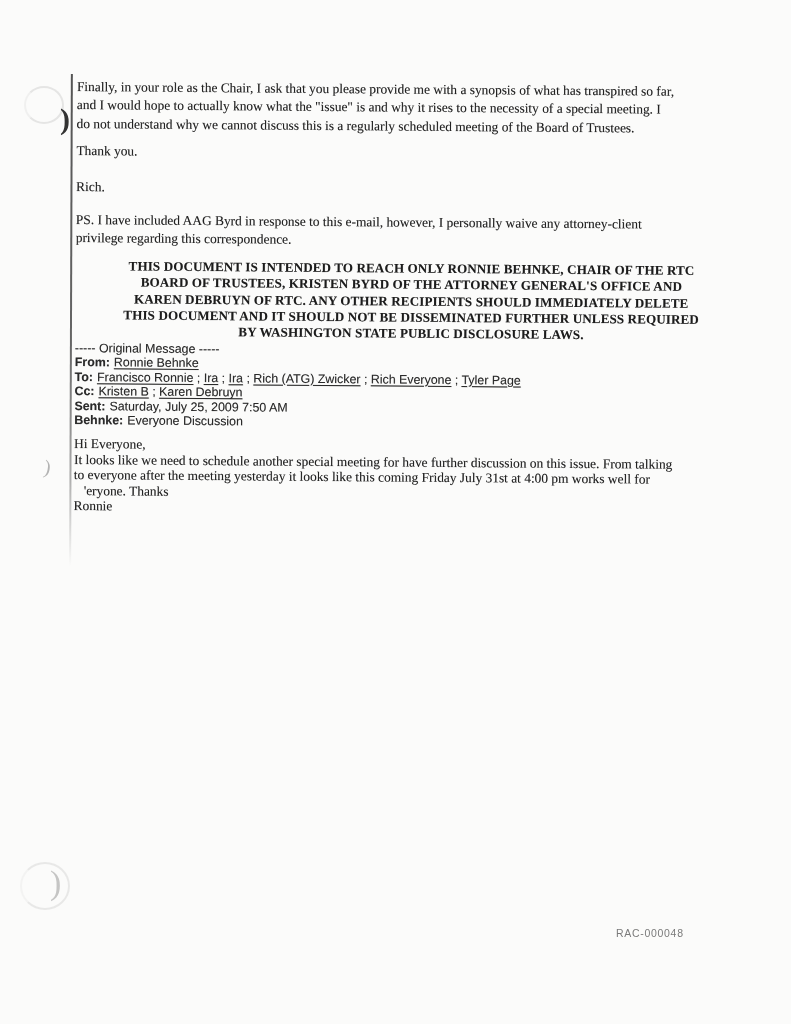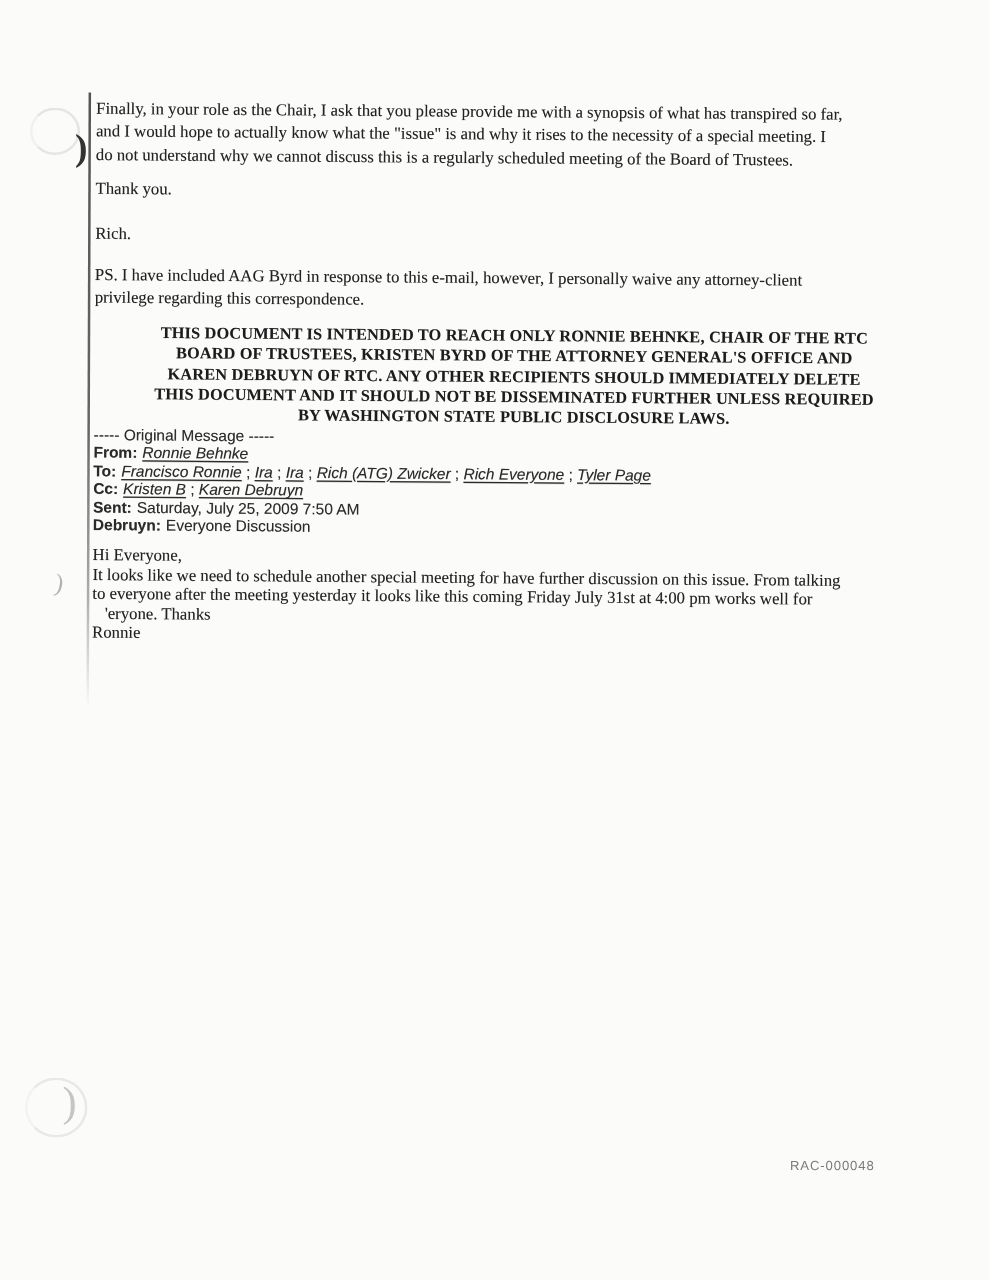--- a/index.html
+++ b/index.html
@@ -28,27 +28,27 @@
     text-align:center;letter-spacing:0.15px;color:#1c1c1c;
   }
   .disclaimer > div{white-space:nowrap;}
   .msg-header{
     margin-top:1px;
     font-family:"Liberation Sans", sans-serif;
     font-size:12.4px;line-height:14.4px;color:#2a2a2a;
   }
   .msg-header .hrow{white-space:nowrap;}
   .hlabel{font-weight:bold;margin-right:4px;}
-  .addr{text-decoration:underline;text-underline-offset:1.5px;font-style:italic;}
+  .addr{text-decoration:underline;text-underline-offset:1.5px;}
   .quoted{margin-top:9px;font-size:13.4px;line-height:15.4px;}
   .quoted .lines > div:nth-child(3){padding-left:10px;}
   .stamp{
     position:absolute;left:616px;top:927px;
     font-family:"Liberation Sans", sans-serif;
-    font-size:10.5px;letter-spacing:0.7px;color:var(--stamp,#7a7a7a);margin-left:16px;
+    font-size:10.5px;letter-spacing:0.7px;color:var(--stamp,#7a7a7a);
   }
   
   .vline{
     position:absolute;left:70px;top:74px;width:2px;height:492px;
     background:linear-gradient(to bottom,
       rgba(55,55,55,0.85) 0%, rgba(65,65,65,0.8) 55%,
       rgba(95,95,95,0.5) 82%, rgba(130,130,130,0) 100%);
     transform:rotate(0.2deg);
   }
   .hole-top{
@@ -125,21 +125,21 @@
       <div class="hrow">
         <span class="hlabel">To:</span><span><span class="addr">Francisco Ronnie</span><span> ; </span><span class="addr">Ira</span><span> ; </span><span class="addr">Ira</span><span> ; </span><span class="addr">Rich (ATG) Zwicker</span><span> ; </span><span class="addr">Rich Everyone</span><span> ; </span><span class="addr">Tyler Page</span></span>
       </div>
       <div class="hrow">
         <span class="hlabel">Cc:</span><span><span class="addr">Kristen B</span><span> ; </span><span class="addr">Karen Debruyn</span></span>
       </div>
       <div class="hrow">
         <span class="hlabel">Sent:</span><span>Saturday, July 25, 2009 7:50 AM</span>
       </div>
       <div class="hrow">
-        <span class="hlabel">Debruyn:</span><span>Everyone Discussion</span>
+        <span class="hlabel">Behnke:</span><span>Everyone Discussion</span>
       </div>
     </div>
 
     <div class="quoted">
       <div>Hi Everyone,</div>
       <div class="lines">
           <div>It looks like we need to schedule another special meeting for have further discussion on this issue. From talking</div>
           <div>to everyone after the meeting yesterday it looks like this coming Friday July 31st at 4:00 pm works well for</div>
           <div>'eryone. Thanks</div>
         </div>

